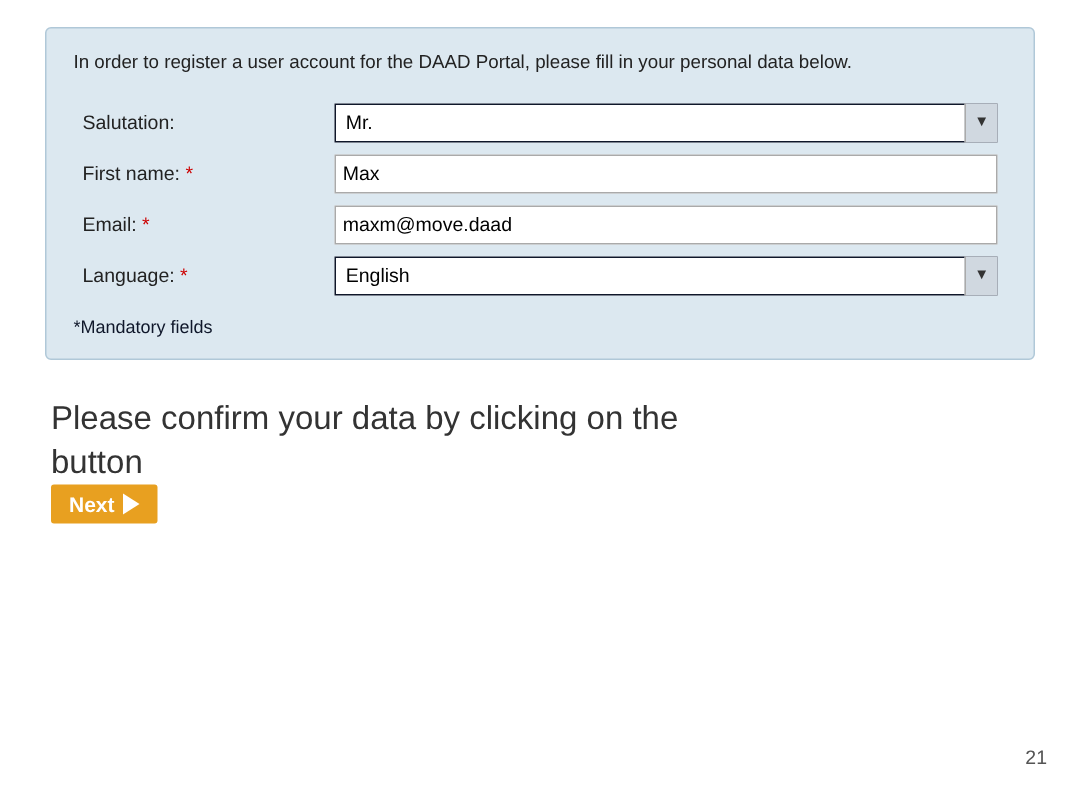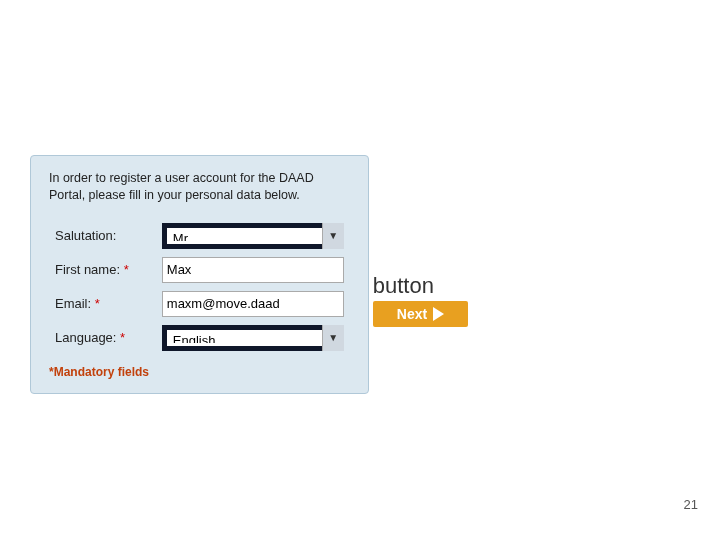--- a/index.html
+++ b/index.html
@@ -11,20 +11,21 @@
       font-size: 13px;
       color: #333;
       overflow: hidden;
     }
 
     .page-wrapper {
       width: 720px;
       height: 540px;
       background: #fff;
       display: flex;
+      flex-direction: column;
       align-items: center;
       padding: 18px 30px 10px 30px;
     }
 
     
     .form-card {
       background: #dce8f0;
       border: 1px solid #b0c8d8;
       border-radius: 4px;
       width: 660px;
@@ -78,21 +79,21 @@
     }
 
     .select-wrapper {
       position: relative;
       display: inline-block;
       width: 100%;
     }
 
     .form-select {
       width: 100%;
-      border: 5px solid #0f172a;
+      border: 1px solid #0f172a;
       padding: 3px 24px 3px 6px;
       font-size: 13px;
       background: #fff;
       height: 26px;
       appearance: none;
       -webkit-appearance: none;
       cursor: pointer;
     }
 
     .select-arrow {
@@ -107,22 +108,22 @@
       align-items: center;
       justify-content: center;
       pointer-events: none;
       font-size: 10px;
       color: #333;
     }
 
     .mandatory-note {
       margin-top: 10px;
       font-size: 12px;
-      color: #c2410c;
-      font-weight: bold;
+      color: #0f172a;
+      font-weight: normal;
     }
 
     
     .bottom-section {
       width: 660px;
       margin-top: 24px;
       display: flex;
       flex-direction: column;
       align-items: flex-start;
       padding-left: 4px;
@@ -137,21 +138,21 @@
 
     .confirm-row {
       display: flex;
       align-items: center;
       gap: 10px;
     }
 
     .next-button {
       background: #e8a020;
       border: none;
-      padding: 5px 24px;
+      padding: 5px 12px;
       font-size: 14px;
       font-weight: bold;
       color: #fff;
       cursor: pointer;
       border-radius: 2px;
       display: flex;
       align-items: center;
       gap: 6px;
       white-space: nowrap;
     }
@@ -226,21 +227,21 @@
           </td>
         </tr>
       </tbody>
     </table>
     <p class="mandatory-note">*Mandatory fields</p>
   </div>
 
   <div class="bottom-section">
     <div class="confirm-row">
       <span class="confirm-text">
-        <br>
+        <span>Please confirm your data by clicking on the</span><br>
         <span>button</span>
         &nbsp;
         <button class="next-button">
           <span>Next</span>
           <span class="arrow-icon"></span>
         </button>
       </span>
     </div>
   </div>
 </div>

